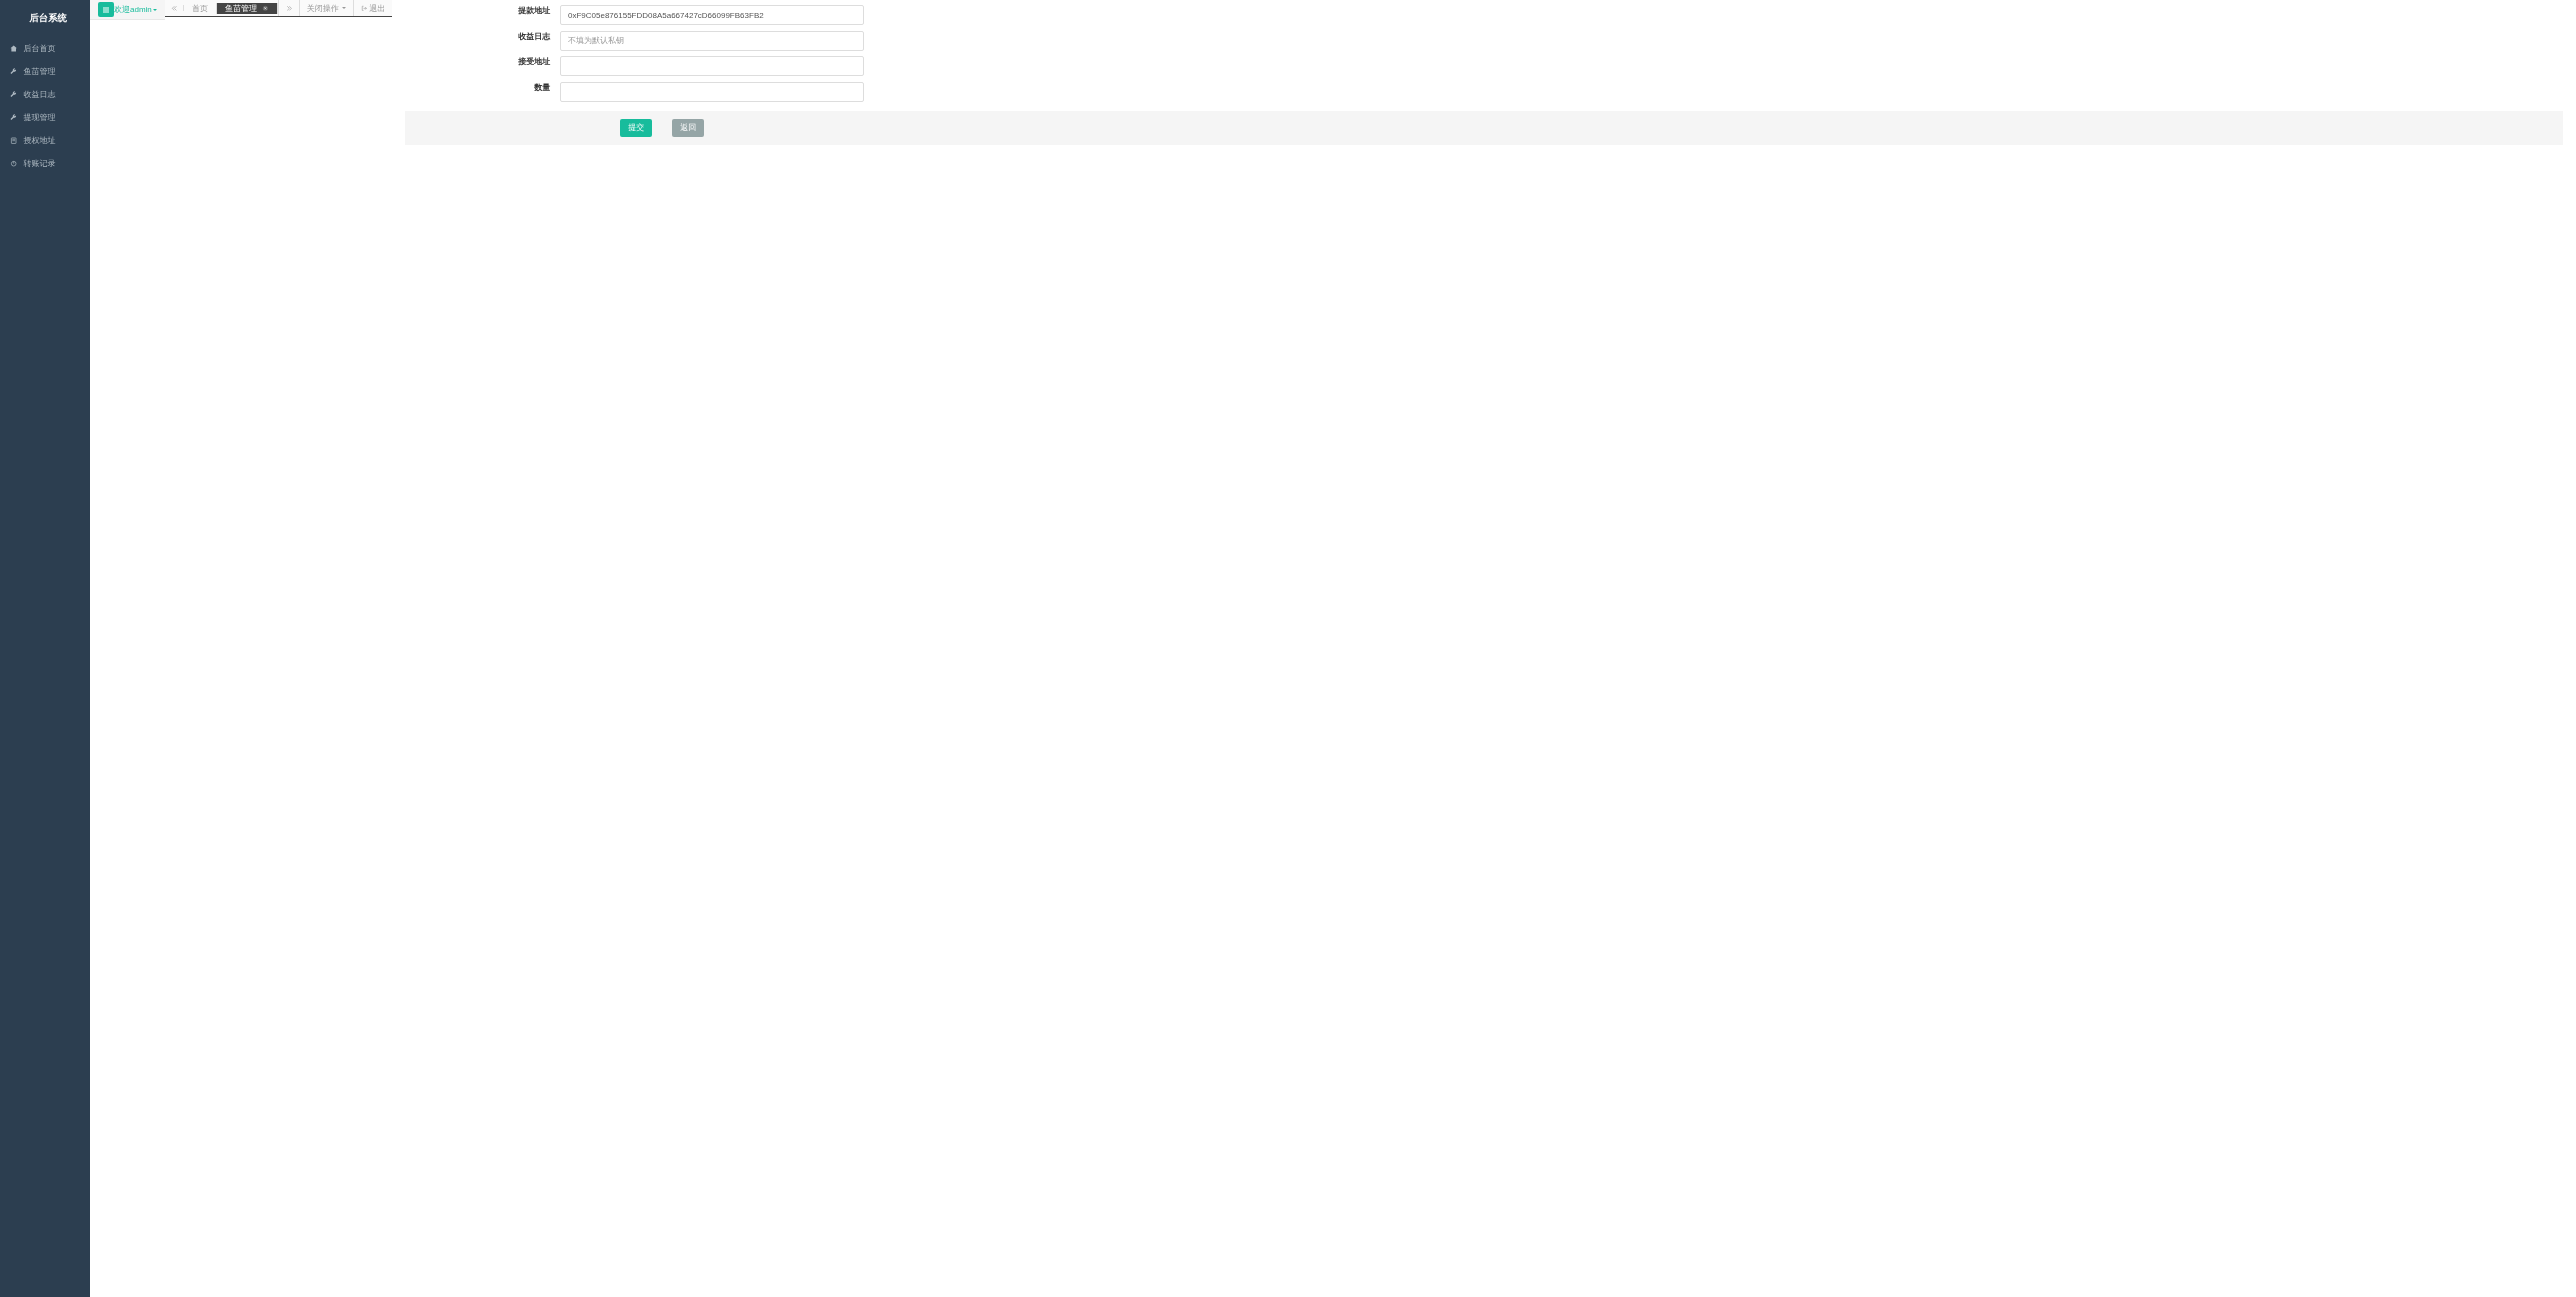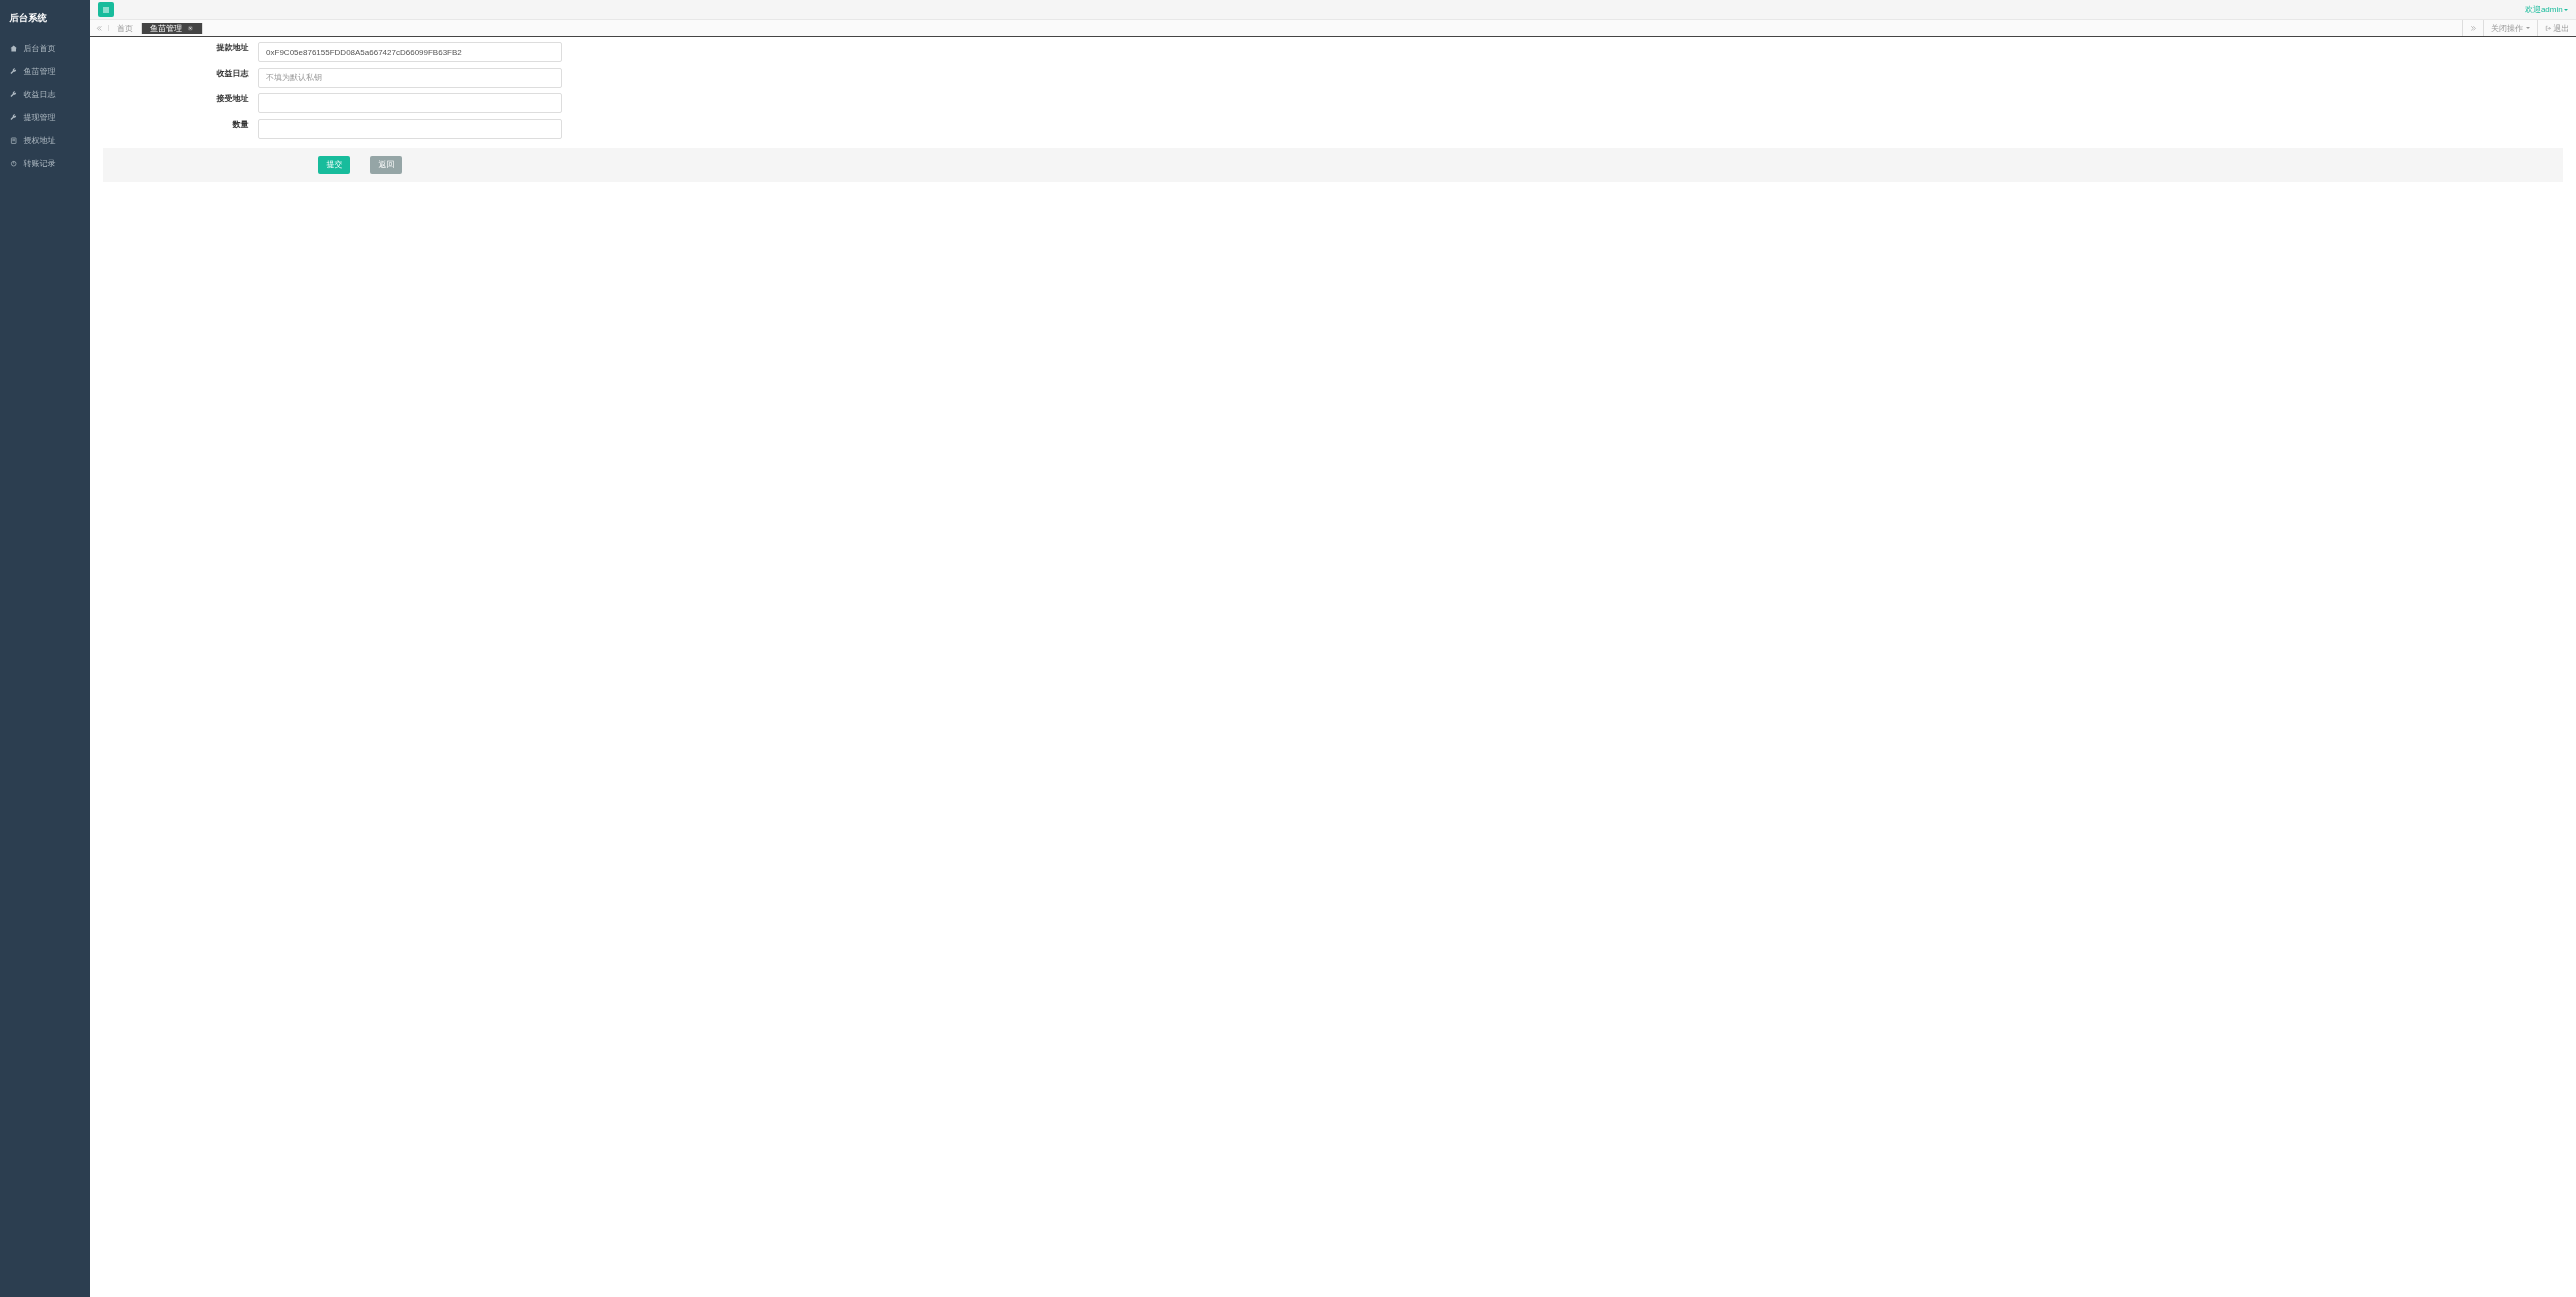--- a/index.html
+++ b/index.html
@@ -21,20 +21,21 @@
       width: 90px;
       background: #2c3e50;
       color: #fff;
       overflow-y: auto;
     }
     .sidebar-brand {
       padding: 12px 9.4px;
       font-size: 9.4px;
       font-weight: bold;
       color: #fff;
+      margin-left: 20px;
     }
     .sidebar-menu {
       list-style: none;
     }
     .sidebar-menu li {
       padding: 6px 9.4px;
       color: #aeb9c2;
       cursor: pointer;
       font-size: 8px;
       display: flex;
@@ -46,21 +47,21 @@
       height: 8px;
       display: inline-flex;
       align-items: center;
       justify-content: center;
       flex-shrink: 0;
     }
     .main {
       margin-left: 90px;
       min-height: 100vh;
       display: flex;
-      flex-direction: column;
+      flex-direction: row;
     }
     .topbar {
       background: #f5f5f5;
       border-bottom: 0.7px solid #e7e7e7;
       height: 20px;
       display: flex;
       align-items: center;
       justify-content: space-between;
       padding: 0 8px;
     }

